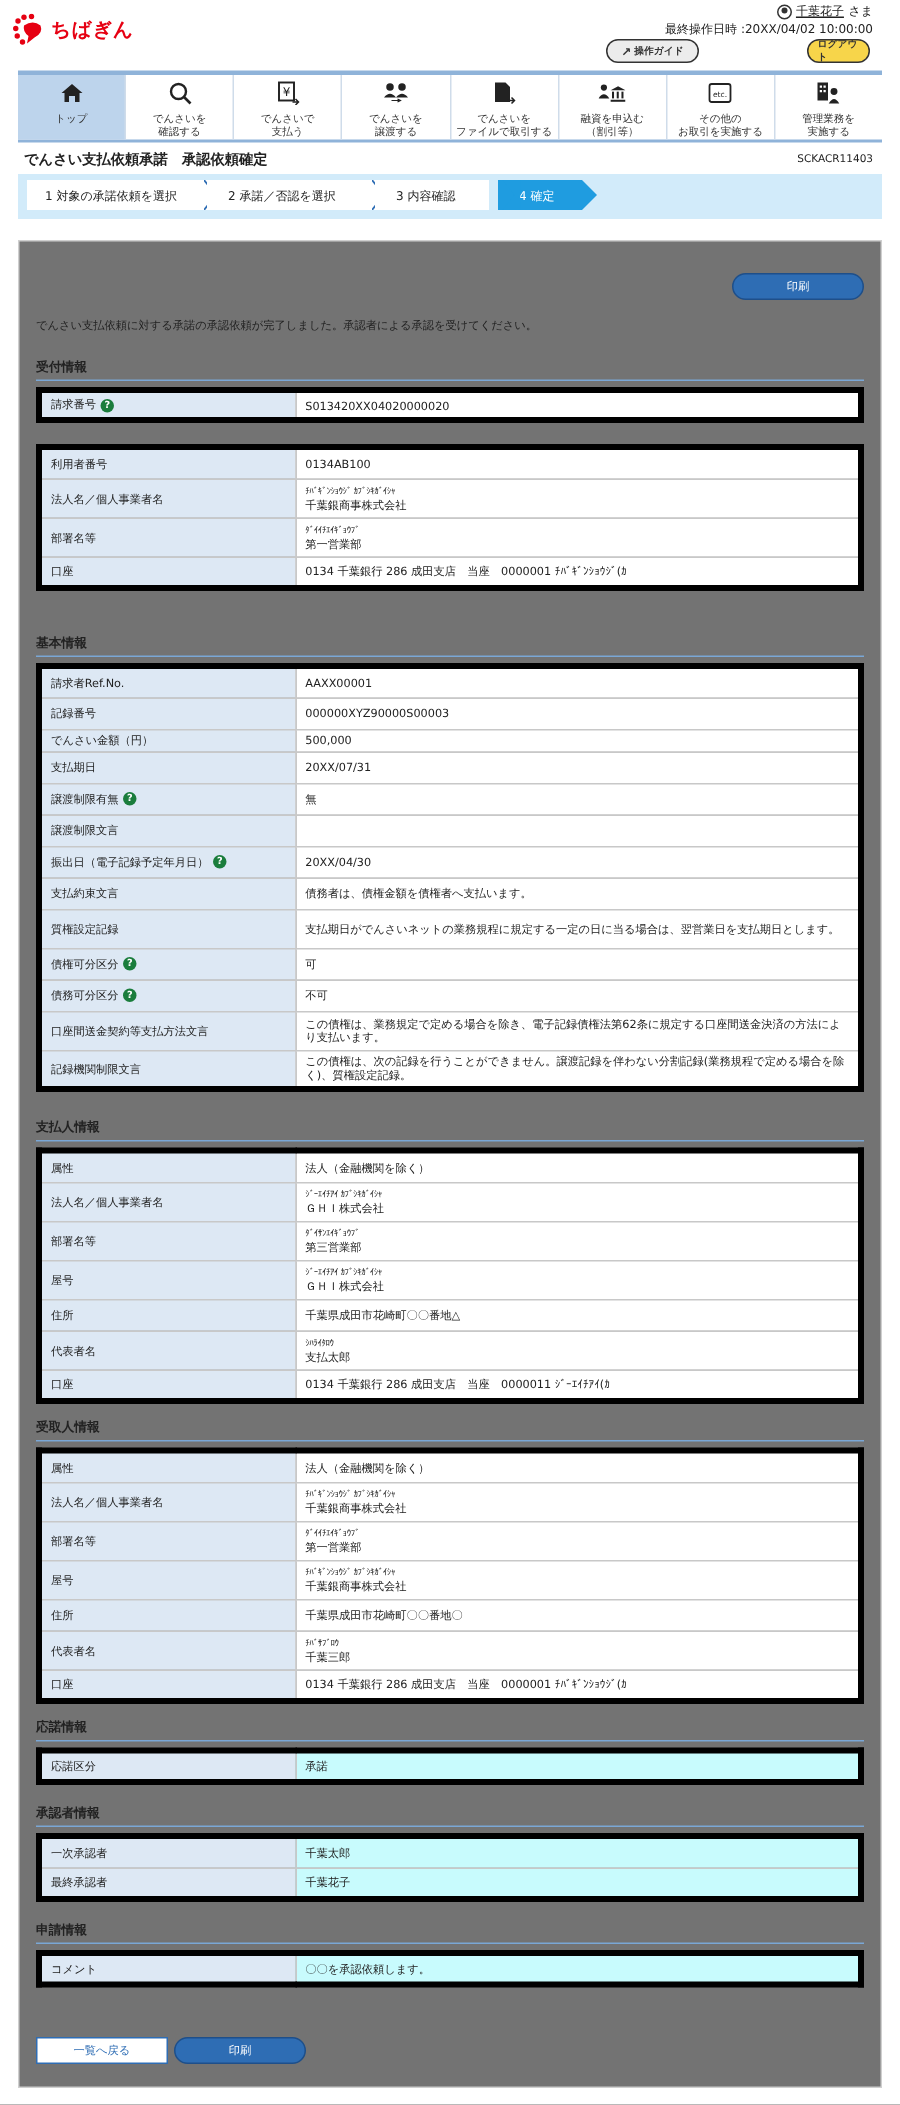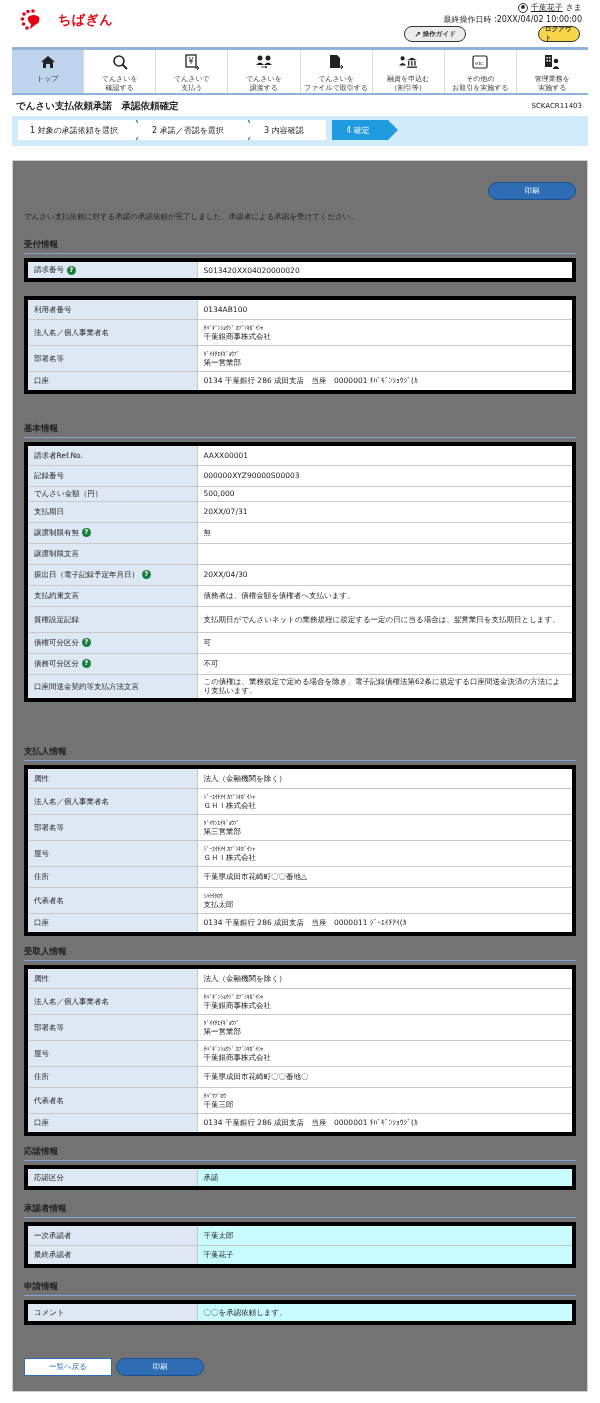--- a/index.html
+++ b/index.html
@@ -1,18 +1,18 @@
 <!DOCTYPE html>
 <html><head>
 <meta charset="utf-8">
 <style>
 * { box-sizing: border-box; margin: 0; padding: 0; }
 body { width: 600px; height: 1403px; background: #fff; font-family: "DejaVu Sans", sans-serif; font-size: 8px; color: #222; position: relative; overflow: hidden; }
 .header { position: absolute; left: 0; top: 0; width: 600px; height: 45px; }
-.logo { position: absolute; left: 20px; top: 9px; display: flex; align-items: center; gap: 16px; }
+.logo { position: absolute; left: 8px; top: 9px; display: flex; align-items: center; gap: 4px; }
 .logo-mark { width: 22px; height: 22px; position: relative; }
 .logo-text { color: #e60012; font-weight: bold; font-size: 13px; letter-spacing: 0.5px; }
 .user-line { position: absolute; right: 18px; top: 2px; font-size: 8px; display: flex; align-items: center; gap: 3px; }
 .user-line .uname { text-decoration: underline; }
 .user-icon { width: 10px; height: 10px; border: 1px solid #333; border-radius: 50%; position: relative; }
 .user-icon::after { content: ""; position: absolute; left: 2px; top: 1px; width: 4px; height: 4px; background: #333; border-radius: 50%; }
 .lastop { position: absolute; right: 18px; top: 14px; font-size: 8px; }
 .hbtns { position: absolute; right: 20px; top: 26px; display: flex; gap: 3px; }
 .hbtn { height: 16px; border: 1.5px solid #333; border-radius: 9px; font-size: 6.5px; display: flex; align-items: center; justify-content: center; padding: 0 6px; font-weight: bold; }
 .hbtn.guide { background: #ececec; color: #333; width: 62px; }
@@ -293,20 +293,24 @@
             <td class="val">可</td>
           </tr>
       <tr style="height:21px">
             <td class="lbl"><span>債務可分区分</span><span class="qmark">?</span></td>
             <td class="val">不可</td>
           </tr>
       <tr style="height:26px">
             <td class="lbl">口座間送金契約等支払方法文言</td>
             <td class="val">この債権は、業務規定で定める場合を除き、電子記録債権法第62条に規定する口座間送金決済の方法により支払います。</td>
           </tr>
+      <tr style="height:26px">
+            <td class="lbl">記録機関制限文言</td>
+            <td class="val">この債権は、次の記録を行うことができません。譲渡記録を伴わない分割記録(業務規程で定める場合を除く)、質権設定記録。</td>
+          </tr>
     </tbody>
       </table>
   </div>
 
   <div class="section" style="top:585px;">
     <div class="sec-title">支払人情報</div>
     <table>
       <tbody>
           <tr style="height:21px">
             <td class="lbl">属性</td>

